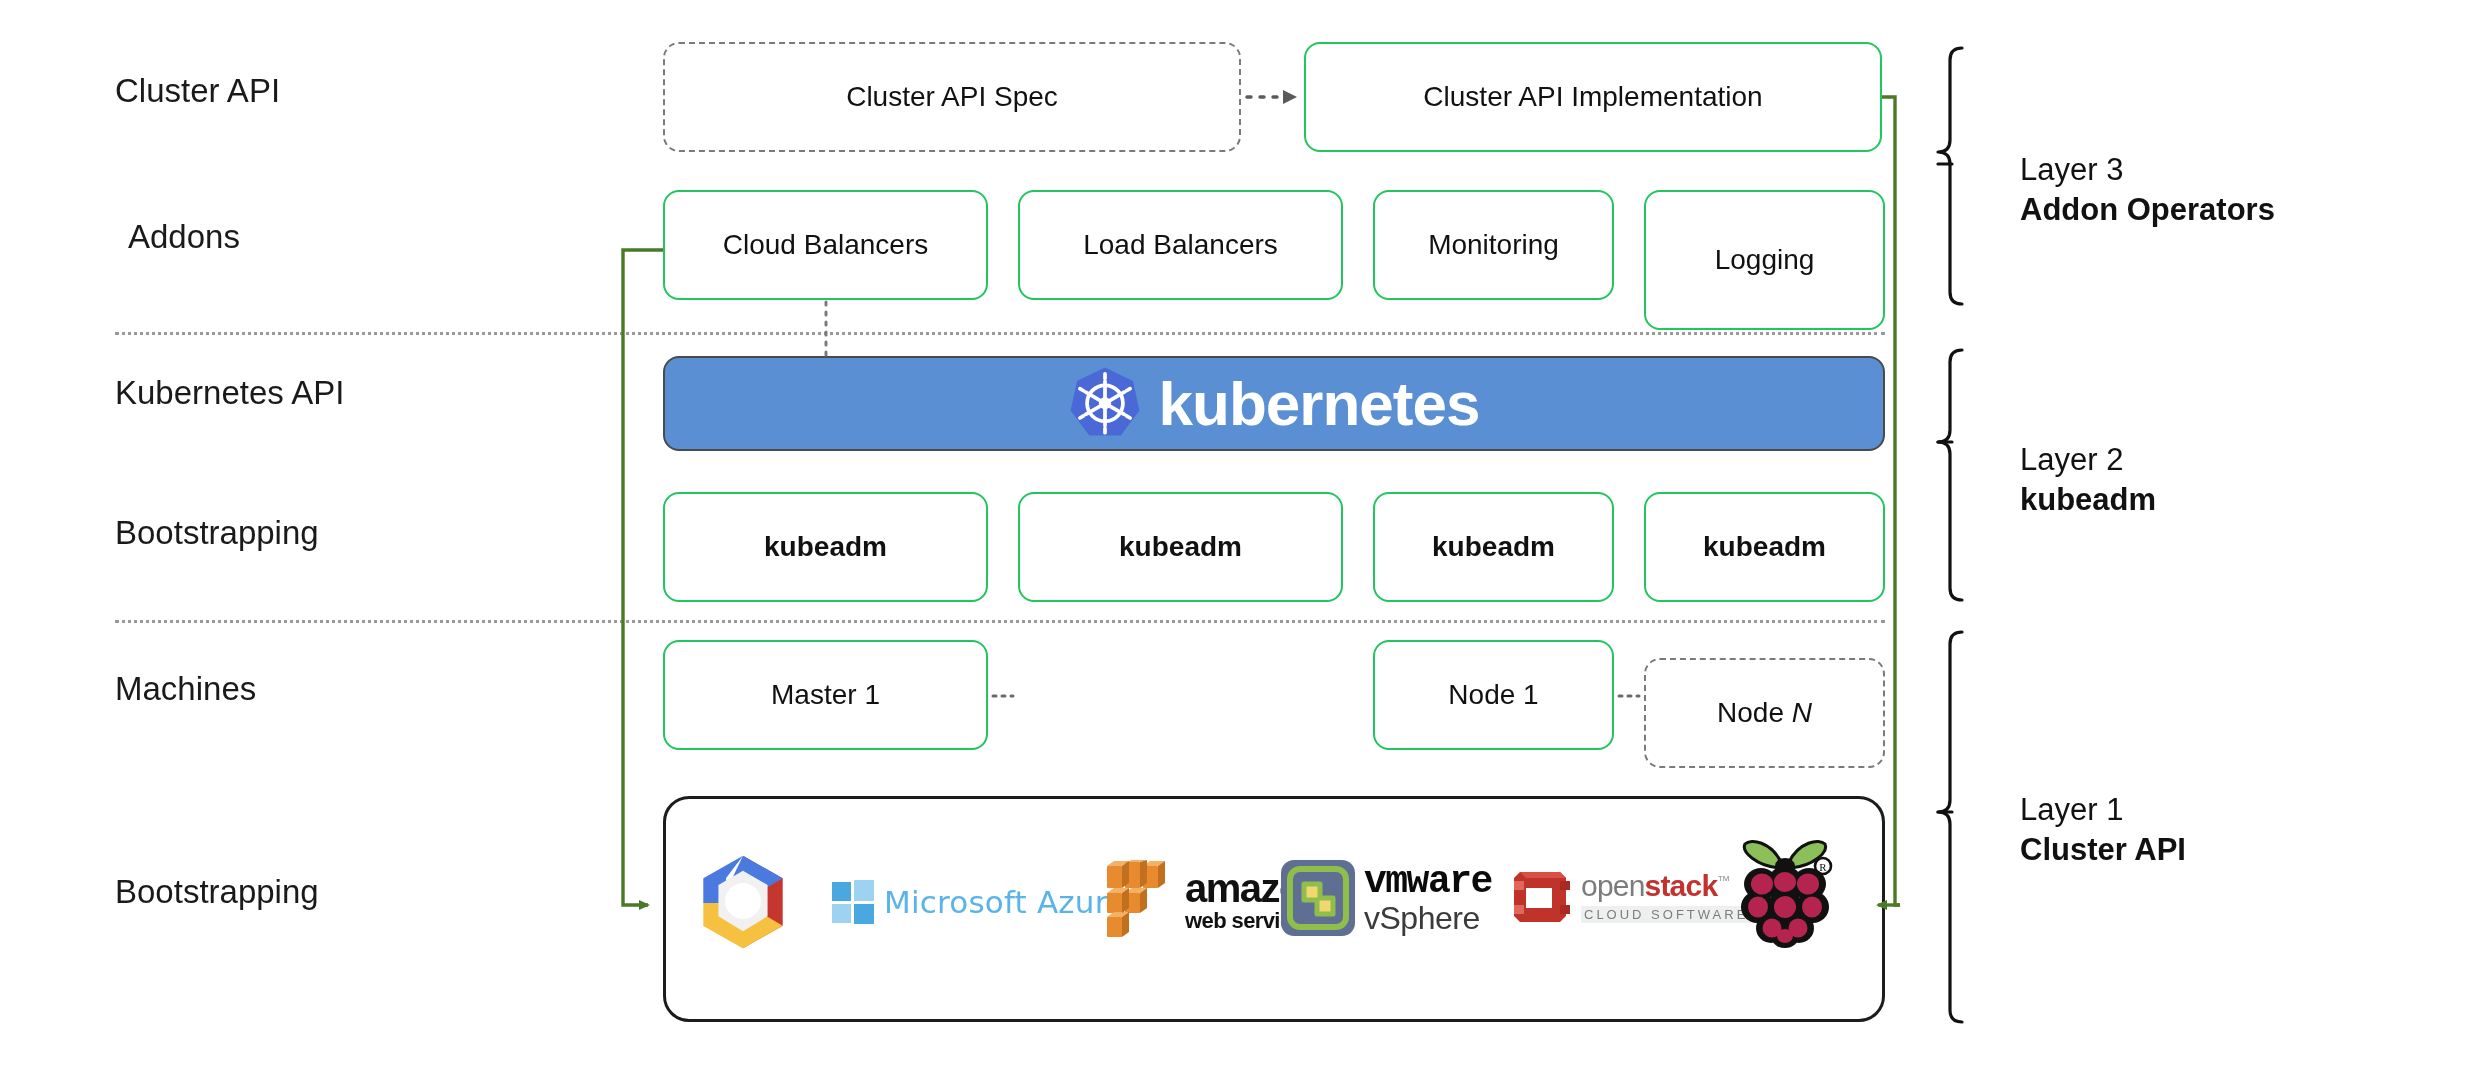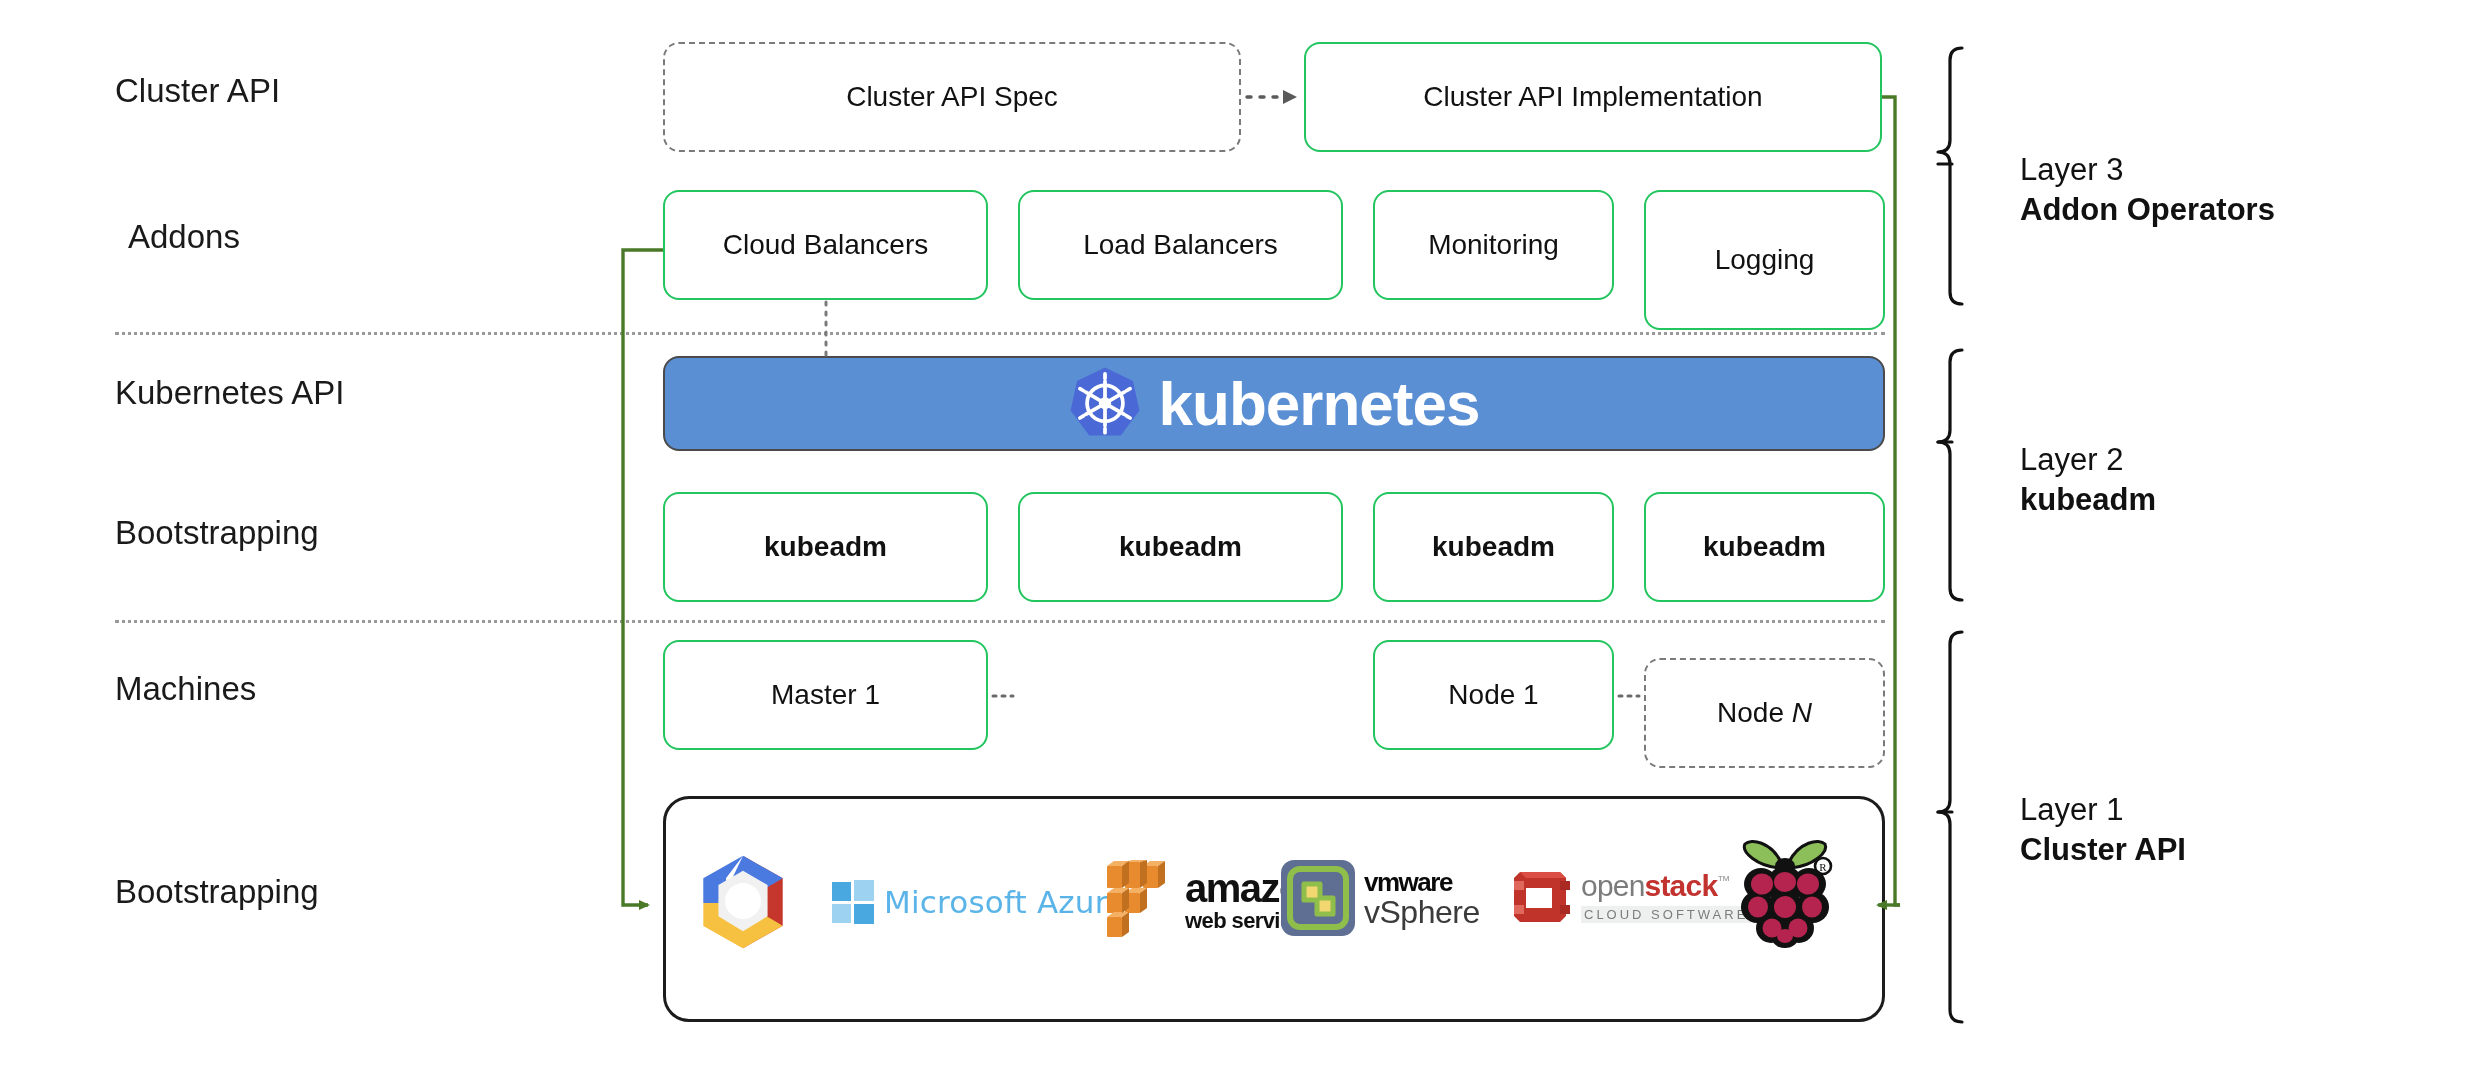--- a/index.html
+++ b/index.html
@@ -57,21 +57,21 @@
   
   .logo{position:absolute;display:flex;align-items:center;}
   .azure-text{
     color:#5ab4e8;font-size:31px;letter-spacing:.2px;margin-left:8px;
     font-family:"DejaVu Sans",sans-serif;
   }
   .aws-text{display:flex;flex-direction:column;line-height:1;margin-left:2px;}
   .aws-amazon{font-size:40px;font-weight:bold;letter-spacing:-1.5px;color:#111;}
   .aws-ws{font-size:22px;font-weight:bold;letter-spacing:-.6px;color:#111;margin-top:2px;}
   .vm-text{display:flex;flex-direction:column;line-height:1;margin-left:8px;}
-  .vm-ware{font-size:26px;font-weight:bold;letter-spacing:-1.5px;color:#0a0a0a;}
+  .vm-ware{font-size:38px;font-weight:bold;letter-spacing:-1.5px;color:#0a0a0a;font-family:Liberation Mono, monospace;}
   .vm-sphere{font-size:32px;color:#3b3b3b;letter-spacing:-.5px;margin-top:1px;}
   .os-text{display:flex;flex-direction:column;margin-left:7px;line-height:1;}
   .os-top{font-size:30px;letter-spacing:-.8px;}
   .os-open{color:#7c7c7c;}
   .os-stack{color:#c2322e;font-weight:bold;}
   .os-tm{font-size:13px;color:#9a9a9a;vertical-align:super;}
   .os-sub{
     font-size:13px;letter-spacing:3px;color:#7c7c7c;background:#eef0f0;
     margin-top:5px;padding:2px 3px;text-align:center;
   }

